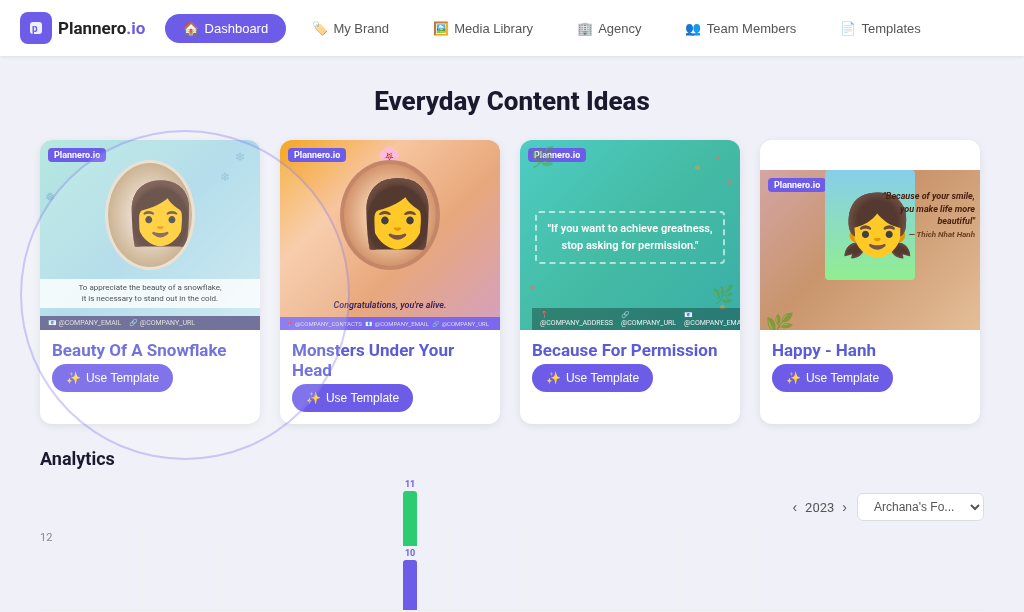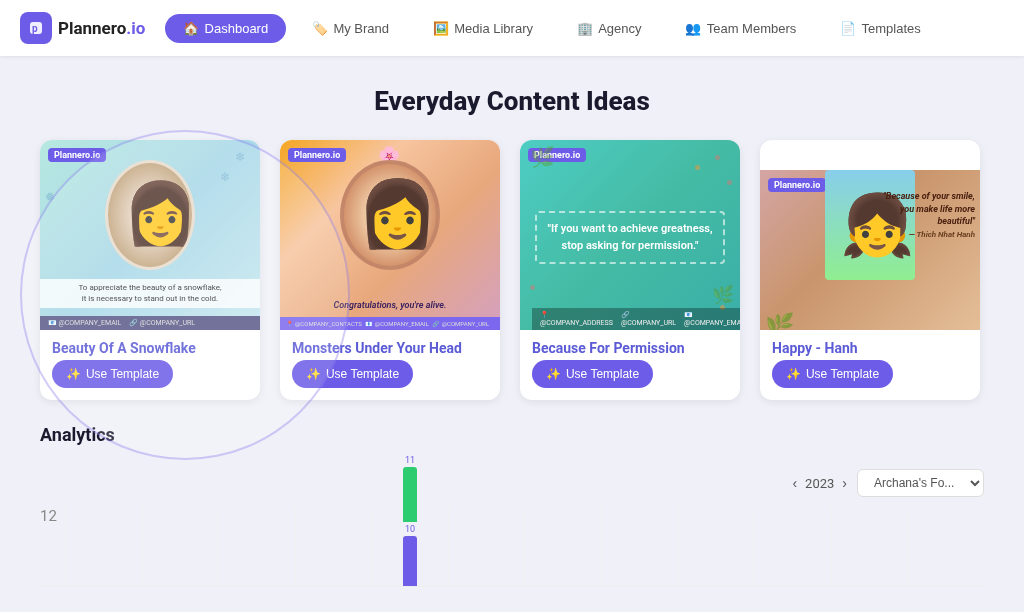--- a/index.html
+++ b/index.html
@@ -328,21 +328,21 @@
       font-size: 9px;
       color: #5a2d0c;
       font-style: italic;
       font-weight: 700;
       line-height: 1.4;
       text-align: right;
     }
 
     .card-title {
       padding: 10px 12px 4px;
-      font-size: 14px;
+      font-size: 17px;
       font-weight: 700;
       color: #5b5bd6;
     }
 
     .use-template-btn {
       margin: 0 12px 12px;
       background: #6c5ce7;
       color: white;
       border: none;
       border-radius: 20px;
@@ -406,21 +406,21 @@
     }
     .chart-area {
       height: 80px;
       display: flex;
       align-items: flex-end;
       gap: 0;
       border-bottom: 1px solid #eee;
       position: relative;
     }
     .chart-y-label {
-      font-size: 15px;
+      font-size: 11px;
       color: #888;
       position: absolute;
       left: 0;
       top: 0;
       text-align: right;
     }
     .chart-columns {
       display: flex;
       flex: 1;
       margin-left: 25px;
@@ -440,21 +440,21 @@
     .bar-container {
       position: relative;
       display: flex;
       flex-direction: column;
       align-items: center;
       justify-content: flex-end;
     }
     .bar-value {
       font-size: 9px;
       color: #6c5ce7;
-      font-weight: 400;
+      font-weight: 700;
       margin-bottom: 2px;
     }
     .bar {
       width: 14px;
       border-radius: 3px 3px 0 0;
     }
     .bar-green { background: #2ecc71; }
     .bar-blue { background: #6c5ce7; }
 
     .cards-wrapper {

